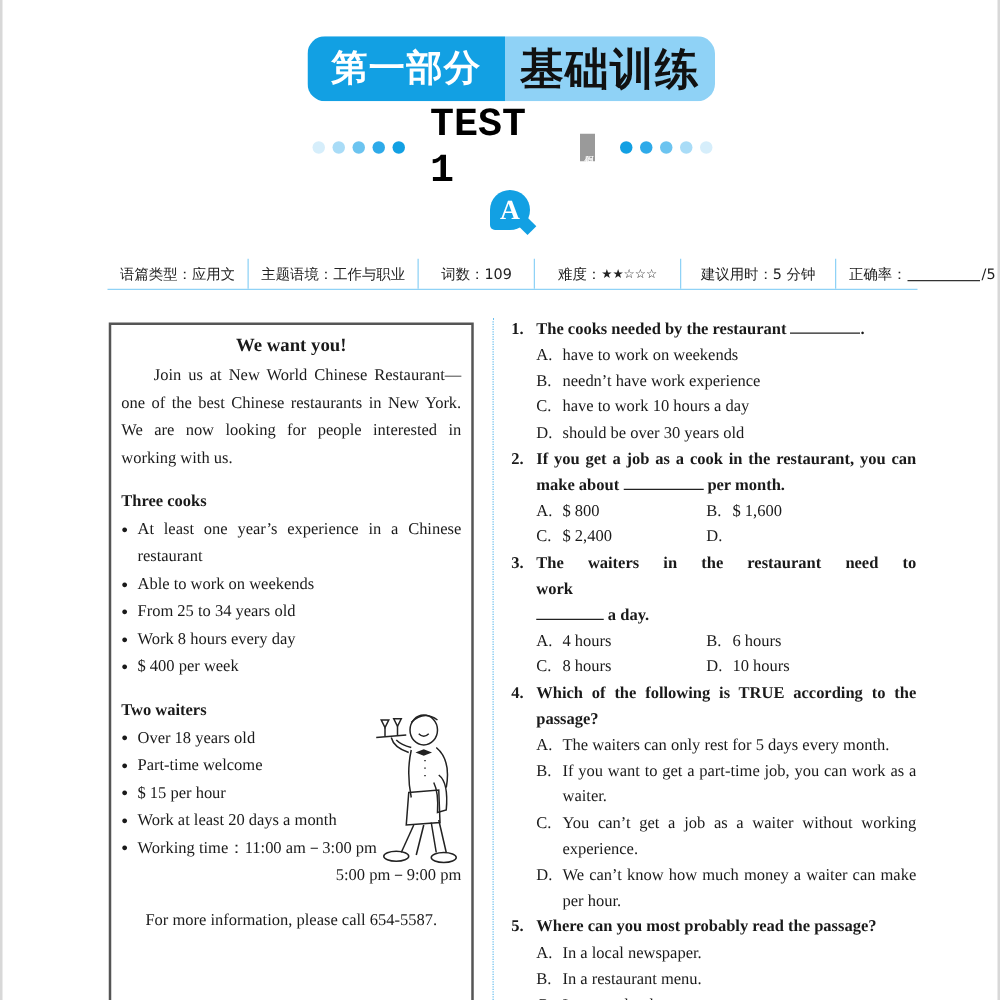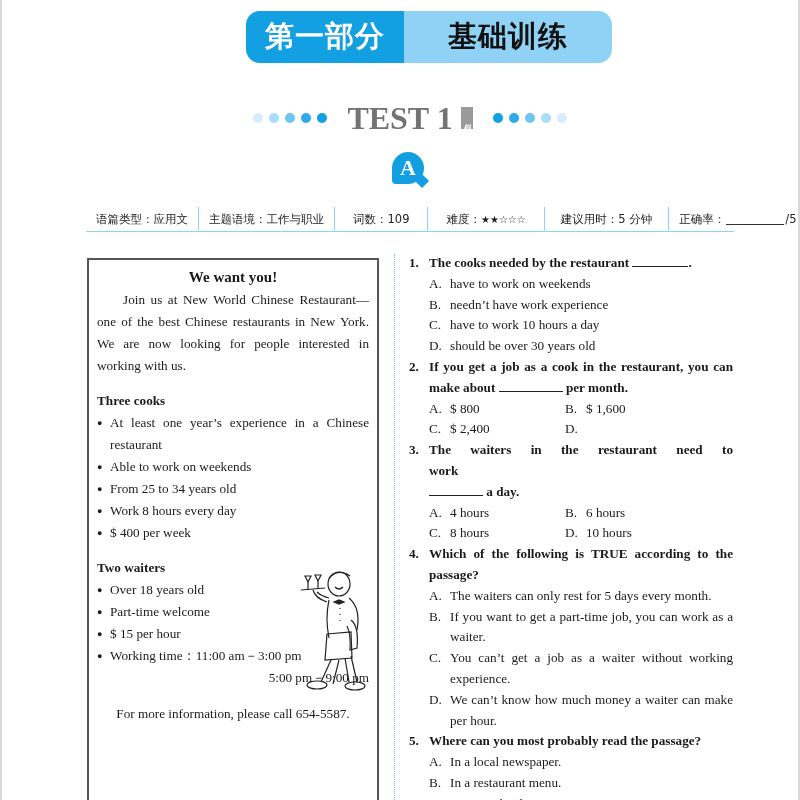--- a/index.html
+++ b/index.html
@@ -6,44 +6,44 @@
     body {
       width: 800px; height: 800px; overflow: hidden; background: #ffffff;
       font-family: "Liberation Serif", "DejaVu Serif", serif; color: #1a1a1a;
       position: relative;
     }
     .page-edge-l { position: absolute; left: 0; top: 0; width: 2px; height: 800px; background: #d8d8d8; }
     .page-edge-r { position: absolute; right: 0; top: 0; width: 2px; height: 800px; background: #d8d8d8; }
 
     
     .banner {
-      position: absolute; left: 246px; top: 11px; width: 366px; height: 52px;
+      position: absolute; left: 246px; top: 29px; width: 326px; height: 52px;
       border-radius: 14px; overflow: hidden; display: flex;
     }
     .banner-left {
       width: 158px; background: #12a0e3; color: #fff;
       font-family: "DejaVu Sans", sans-serif; font-weight: bold; font-size: 29px;
       display: flex; align-items: center; justify-content: center; letter-spacing: 1px;
     }
     .banner-right {
       flex: 1; background: #8fd2f6; color: #111;
-      font-family: "DejaVu Serif", serif; font-weight: bold; font-size: 29px;
+      font-family: "DejaVu Serif", serif; font-weight: bold; font-size: 35px;
       display: flex; align-items: center; justify-content: center; letter-spacing: 1px;
     }
 
     
     .test-title-row {
       position: absolute; left: 250px; top: 96px; width: 320px; height: 44px;
       display: flex; align-items: center; justify-content: center;
     }
     .dots { display: flex; gap: 6px; align-items: center; }
     .dot { width: 10px; height: 10px; border-radius: 50%; }
     .test-title {
-      font-family: Liberation Serif, serif; font-weight: bold; font-size: 32px;
-      margin: 0 8px 0 20px; color: #737373;
+      font-family: Liberation Mono, monospace; font-weight: bold; font-size: 32px;
+      margin: 0 8px 0 20px; color: #000000;
     }
     .orig-badge {
       width: 12px; height: 22px; background: #9a9a9a; color: #fff; font-size: 8px;
       line-height: 10px; display: flex; flex-direction: column; align-items: center; justify-content: center;
       margin-right: 20px; font-family: "DejaVu Sans", sans-serif;
     }
     .section-badge {
       position: absolute; left: 392px; top: 152px; width: 32px; height: 32px;
       background: #12a0e3; border-radius: 50% 50% 50% 4px; color: #fff;
       font-family: "Liberation Serif", serif; font-weight: bold; font-size: 22px;
@@ -168,20 +168,21 @@
     <li>From 25 to 34 years old</li>
     <li>Work 8 hours every day</li>
     <li>$ 400 per week</li>
   </ul>
 
   <div class="sec-head">Two waiters</div>
   <ul class="bullets">
     <li>Over 18 years old</li>
     <li>Part-time welcome</li>
     <li>$ 15 per hour</li>
+    <li class="narrow">Work at least 20 days a month</li>
     <li>Working time：11:00 am－3:00 pm</li>
   </ul>
   <div class="wt-line2">5:00 pm－9:00 pm</div>
 
   <div class="contact">For more information, please call 654-5587.</div>
 
   <svg class="waiter-img" viewBox="0 0 80 126" fill="none" stroke="#222" stroke-width="1.2">
 
     <line x1="6" y1="22" x2="30" y2="20"></line>
     <path d="M10 8 L16 8 L13 14 Z"></path>

